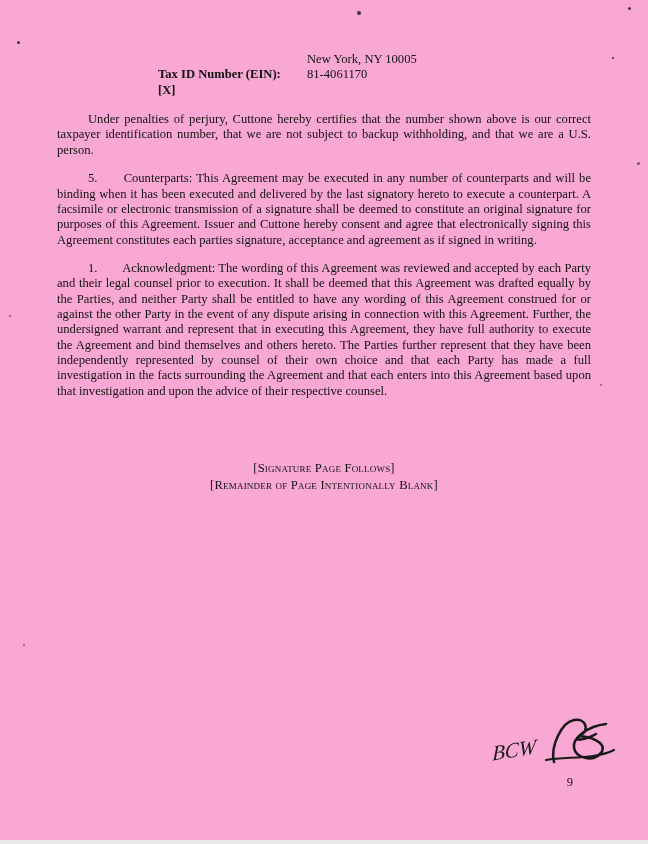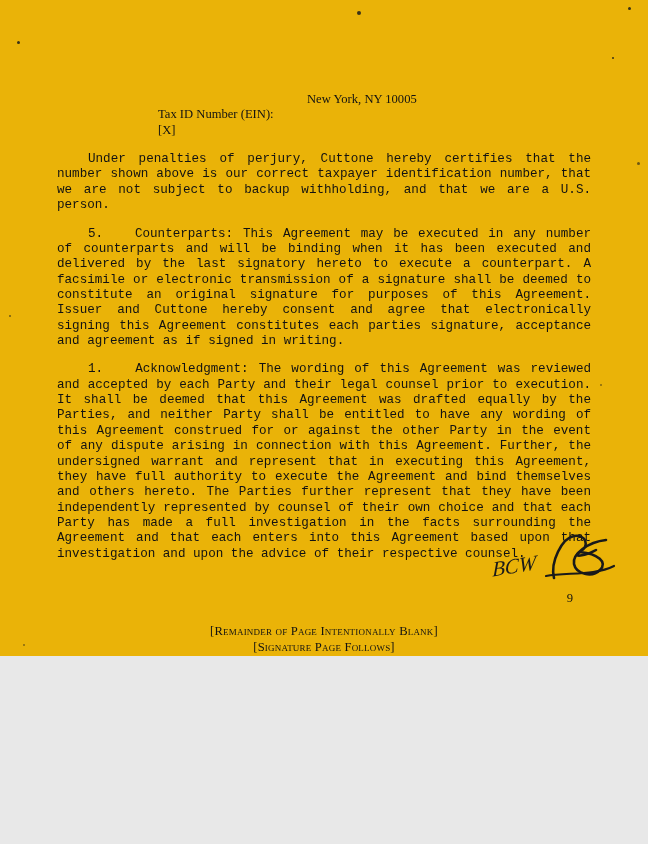--- a/index.html
+++ b/index.html
@@ -3,43 +3,42 @@
 <meta charset="utf-8">
 <style>
   html, body {
     margin: 0;
     padding: 0;
     background: #e8e8e8;
   }
   .scan-page {
     position: relative;
     width: 648px;
-    height: 656px;
+    height: 840px;
     margin: 0 auto;
-    background: #eab308;
+    background: #f9a8d4;
     color: #121212;
     font-family: "Liberation Serif", "DejaVu Serif", serif;
     font-size: 12.6px;
     line-height: 1.22;
     overflow: hidden;
     box-sizing: border-box;
-    padding: 92px 57px 0 57px;
+    padding: 52px 57px 0 57px;
   }
   
   .header-block { margin-bottom: 14px; }
   .hrow { display: flex; }
   .hrow .col-indent { width: 101px; flex: 0 0 101px; }
-  .hrow .col-label  { width: 149px; flex: 0 0 149px; }
+  .hrow .col-label  { width: 149px; flex: 0 0 149px; font-weight: bold; }
   .hrow .col-value  { flex: 1; }
   
   .para {
     margin: 0 0 13px 0;
     text-align: justify;
     text-indent: 31px;
-    font-family: Liberation Mono, monospace;
   }
   .sec-num { margin-right: 22px; }
   
   .center-block {
     margin-top: 62px;
     text-align: center;
     font-variant: small-caps;
     letter-spacing: 0.2px;
   }
   .center-block div { margin: 1px 0; }
@@ -98,20 +97,21 @@
 
   <div class="header-block">
     <div class="hrow">
       <span class="col-indent"></span>
       <span class="col-label"></span>
       <span class="col-value">New York, NY 10005</span>
     </div>
     <div class="hrow">
       <span class="col-indent"></span>
       <span class="col-label">Tax ID Number (EIN):</span>
+      <span class="col-value">81-4061170</span>
     </div>
     <div class="hrow">
       <span class="col-indent"></span>
       <span class="col-label">[X]</span>
     </div>
   </div>
 
   <p class="para">Under penalties of perjury, Cuttone hereby certifies that the number shown above is our correct taxpayer identification number, that we are not subject to backup withholding, and that we are a U.S. person.</p>
 
   <p class="para">
@@ -120,22 +120,22 @@
     <span class="sec-body">This Agreement may be executed in any number of counterparts and will be binding when it has been executed and delivered by the last signatory hereto to execute a counterpart.  A facsimile or electronic transmission of a signature shall be deemed to constitute an original signature for purposes of this Agreement.  Issuer and Cuttone hereby consent and agree that electronically signing this Agreement constitutes each parties signature, acceptance and agreement as if signed in writing.</span>
   </p>
 
   <p class="para">
     <span class="sec-num">1.</span>
     <span class="sec-title">Acknowledgment:</span>
     <span class="sec-body">The wording of this Agreement was reviewed and accepted by each Party and their legal counsel prior to execution.  It shall be deemed that this Agreement was drafted equally by the Parties, and neither Party shall be entitled to have any wording of this Agreement construed for or against the other Party in the event of any dispute arising in connection with this Agreement.  Further, the undersigned warrant and represent that in executing this Agreement, they have full authority to execute the Agreement and bind themselves and others hereto.  The Parties further represent that they have been independently represented by counsel of their own choice and that each Party has made a full investigation in the facts surrounding the Agreement and that each enters into this Agreement based upon that investigation and upon the advice of their respective counsel.</span>
   </p>
 
   <div class="center-block">
+    <div>[Signature Page Follows]</div>
     <div>[Remainder of Page Intentionally Blank]</div>
-    <div>[Signature Page Follows]</div>
   </div>
 
   <div class="signature-area">
     <span class="initials">BCW</span>
     <svg class="scribble-svg" width="78" height="52" viewBox="0 0 78 52" fill="none" xmlns="http://www.w3.org/2000/svg">
       <path d="M14 46 C 10 30, 22 6, 34 4 C 46 2, 50 14, 40 20 C 30 26, 46 24, 56 18" stroke="#1a1a1a" stroke-width="2.6" stroke-linecap="round" fill="none"></path>
       <path d="M40 20 C 58 22, 68 30, 60 38 C 52 46, 36 42, 34 32 C 32 22, 48 10, 66 8" stroke="#1a1a1a" stroke-width="2.6" stroke-linecap="round" fill="none"></path>
       <path d="M6 44 C 26 40, 54 44, 74 34" stroke="#1a1a1a" stroke-width="2.2" stroke-linecap="round" fill="none"></path>
     </svg>
   </div>

